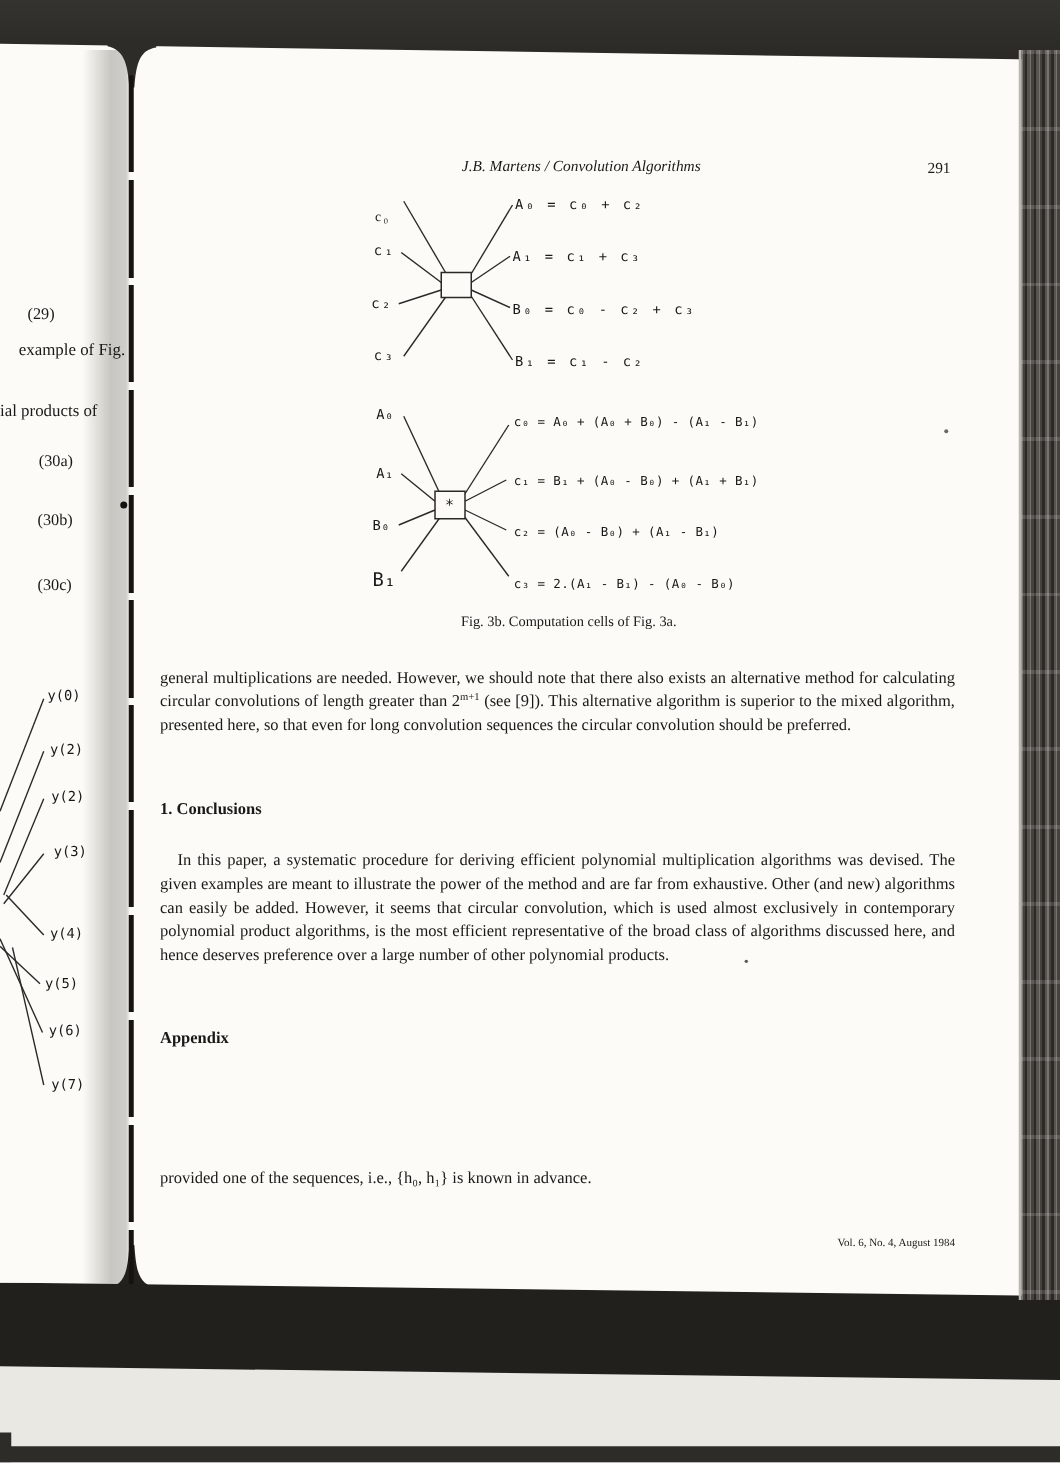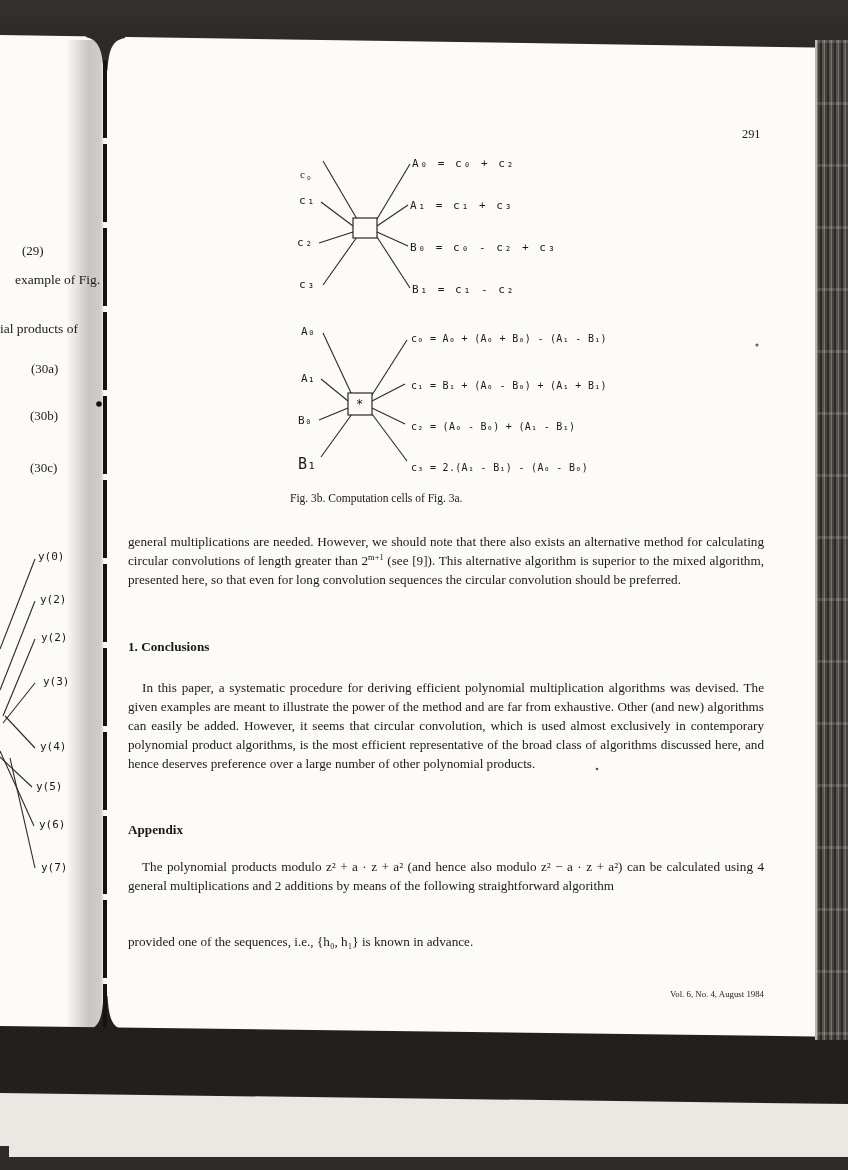--- a/index.html
+++ b/index.html
@@ -111,20 +111,21 @@
 
   <span class="abs mono txt" style="left:38px;top:550px;font-size:11px;">y(0)</span>
   <span class="abs mono txt" style="left:40px;top:593px;font-size:11px;">y(2)</span>
   <span class="abs mono txt" style="left:41px;top:631px;font-size:11px;">y(2)</span>
   <span class="abs mono txt" style="left:43px;top:675px;font-size:11px;">y(3)</span>
   <span class="abs mono txt" style="left:40px;top:740px;font-size:11px;">y(4)</span>
   <span class="abs mono txt" style="left:36px;top:780px;font-size:11px;">y(5)</span>
   <span class="abs mono txt" style="left:39px;top:818px;font-size:11px;">y(6)</span>
   <span class="abs mono txt" style="left:41px;top:861px;font-size:11px;">y(7)</span>
 
+  <span class="abs serif italic txt" style="left:330px;top:126px;width:270px;text-align:center;font-size:12.3px;">J.B. Martens / Convolution Algorithms</span>
   <span class="abs serif txt" style="left:742px;top:127px;font-size:12.3px;">291</span>
 
   <span class="abs mono c1lab" style="left:300px;top:168px;font-family:Liberation Serif, serif;">c₀</span>
   <span class="abs mono c1lab" style="left:299px;top:194px;">c₁</span>
   <span class="abs mono c1lab" style="left:297px;top:236px;">c₂</span>
   <span class="abs mono c1lab" style="left:299px;top:278px;">c₃</span>
   <span class="abs mono c1lab" style="left:412px;top:157px;">A₀ = c₀ + c₂</span>
   <span class="abs mono c1lab" style="left:410px;top:199px;">A₁ = c₁ + c₃</span>
   <span class="abs mono c1lab" style="left:410px;top:241px;">B₀ = c₀ - c₂ + c₃</span>
   <span class="abs mono c1lab" style="left:412px;top:283px;">B₁ = c₁ - c₂</span>
@@ -132,29 +133,28 @@
   <span class="abs mono c2lab" style="left:301px;top:325px;font-size:11px;">A₀</span>
   <span class="abs mono c2lab" style="left:301px;top:372px;font-size:11px;">A₁</span>
   <span class="abs mono c2lab" style="left:298px;top:414px;font-size:11px;">B₀</span>
   <span class="abs mono c2lab" style="left:298px;top:455px;font-size:15px;">B₁</span>
   <span class="abs mono txt" style="left:356px;top:397px;font-size:12px;">*</span>
   <span class="abs mono c2lab" style="left:411px;top:333px;">c₀ = A₀ + (A₀ + B₀) - (A₁ - B₁)</span>
   <span class="abs mono c2lab" style="left:411px;top:380px;">c₁ = B₁ + (A₀ - B₀) + (A₁ + B₁)</span>
   <span class="abs mono c2lab" style="left:411px;top:421px;">c₂ = (A₀ - B₀) + (A₁ - B₁)</span>
   <span class="abs mono c2lab" style="left:411px;top:462px;">c₃ = 2.(A₁ - B₁) - (A₀ - B₀)</span>
 
-  <span class="abs serif txt" style="left:290px;top:492px;width:330px;text-align:left;font-size:11.5px;">Fig. 3b. Computation cells of Fig. 3a.</span>
+  <span class="abs serif txt" style="left:290px;top:492px;width:330px;text-align:center;font-size:11.5px;">Fig. 3b. Computation cells of Fig. 3a.</span>
 
   <div class="para serif" style="top:532px;"><span>general multiplications are needed. However, we should note that there also exists an alternative method for calculating circular convolutions of length greater than 2</span><sup>m+1</sup><span> (see [9]). This alternative algorithm is superior to the mixed algorithm, presented here, so that even for long convolution sequences the circular convolution should be preferred.</span></div>
 
   <div class="heading serif" style="top:639px;">1. Conclusions</div>
   <div class="para serif indent" style="top:678px;">In this paper, a systematic procedure for deriving efficient polynomial multiplication algorithms was devised. The given examples are meant to illustrate the power of the method and are far from exhaustive. Other (and new) algorithms can easily be added. However, it seems that circular convolution, which is used almost exclusively in contemporary polynomial product algorithms, is the most efficient representative of the broad class of algorithms discussed here, and hence deserves preference over a large number of other polynomial products.</div>
 
   <div class="heading serif" style="top:822px;">Appendix</div>
-  <div class="para serif indent" style="top:857px;">The polynomial products modulo z² + a · z + a² (and hence also modulo z² − a · z + a²) can be calculated using 4 general multiplications and 2 additions by means of the following straightforward algorithm</div>
   <div class="para serif" style="top:932px;">provided one of the sequences, i.e., {h₀, h₁} is known in advance.</div>
 
   <div class="abs serif txt" style="left:540px;top:955px;width:224px;text-align:right;font-size:8.8px;margin-top:34px;">Vol. 6, No. 4, August 1984</div>
 
   <div class="spine-line"></div>
   <div class="band-top"></div>
   <div class="strip-under"></div>
   <div class="band-bottom"></div>
   <div class="strip-bottom"></div>
   <div class="notch-bl"></div>

